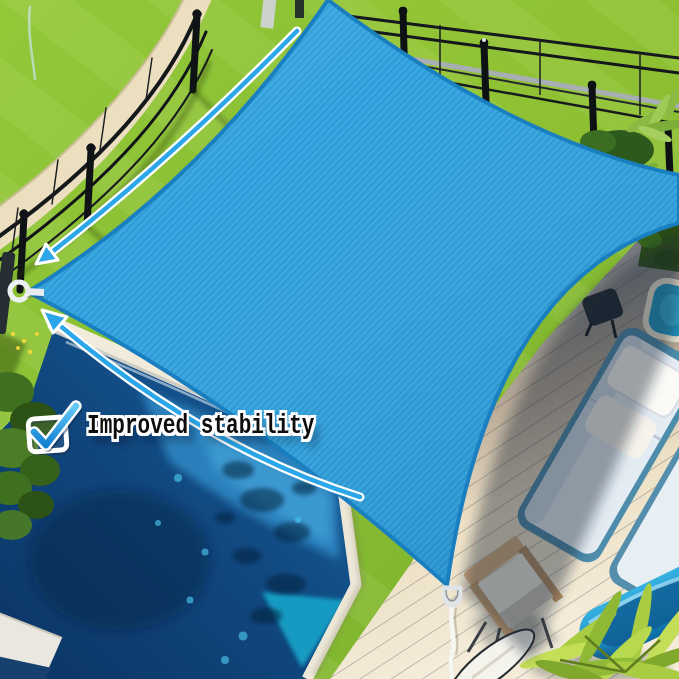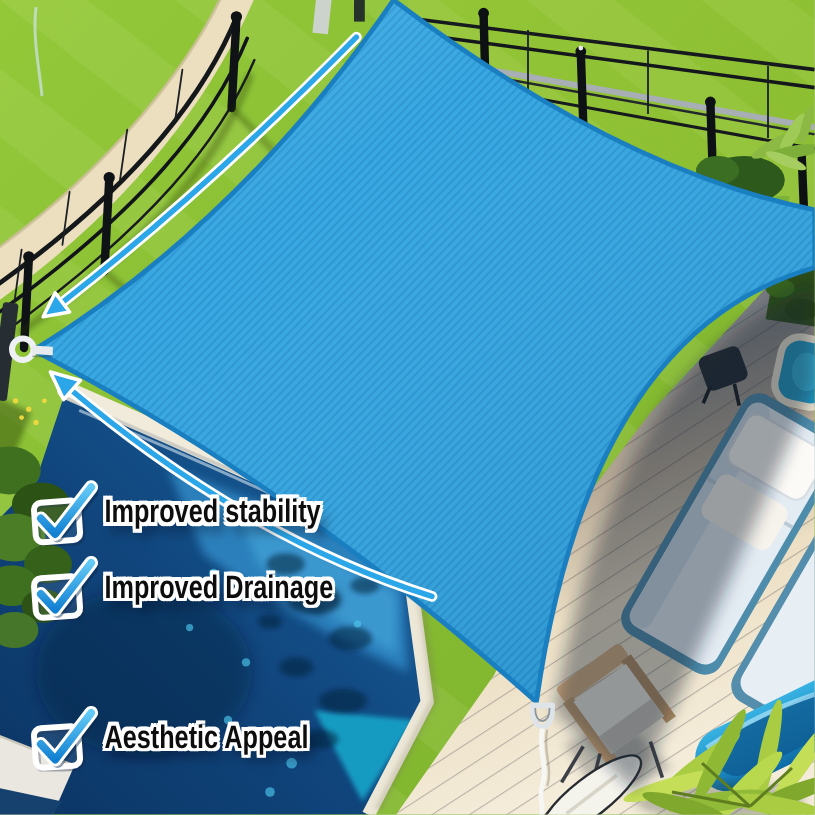--- a/index.html
+++ b/index.html
@@ -1,17 +1,17 @@
 <!DOCTYPE html>
 <html><head>
 <meta charset="utf-8">
 <style>
   html,body{margin:0;padding:0;background:#ffffff;}
   .stage{position:relative;width:679px;height:679px;overflow:hidden;background:#7fb52e;
-         font-family:Liberation Sans, sans-serif;}
+         font-family:Liberation Mono, monospace;}
   .scene{position:absolute;left:0;top:0;}
   .features{position:absolute;left:0;top:0;width:679px;height:679px;pointer-events:none;}
   .feature-row{position:absolute;left:20px;display:flex;align-items:center;gap:5px;height:58px;}
   .feature-row.r0{top:397px;} .feature-row.r1{top:460px;}
   .feature-row.r2{top:522px;} .feature-row.r3{top:585px;}
   .check-icon{flex:0 0 auto;}
   .feature-label{display:inline-block;transform:scaleX(0.78);transform-origin:left center;
     font-weight:bold;font-size:27px;line-height:1;color:#0d0d0d;white-space:nowrap;
     text-shadow:
       -3px -3px 0 #fff, 3px -3px 0 #fff, -3px 3px 0 #fff, 3px 3px 0 #fff,
@@ -342,37 +342,17 @@
     <svg class="check-icon" width="62" height="58" viewBox="0 0 62 58">
       <rect x="11" y="23" width="37" height="33" rx="6" fill="none" stroke="rgba(20,40,70,0.35)" stroke-width="5" transform="rotate(-4 29 39)"></rect>
       <rect x="9" y="21" width="37" height="33" rx="6" fill="rgba(255,255,255,0.08)" stroke="#ffffff" stroke-width="5" transform="rotate(-4 27 37)"></rect>
       <path d="M 16,38 L 28,50 L 58,12" fill="none" stroke="rgba(10,40,75,0.45)" stroke-width="10" stroke-linecap="round" stroke-linejoin="round"></path>
       <path d="M 14,35 L 26,48 L 56,9" fill="none" stroke="#ffffff" stroke-width="11.5" stroke-linecap="round" stroke-linejoin="round"></path>
       <path d="M 14,35 L 26,48 L 56,9" fill="none" stroke="url(#ckg)" stroke-width="6.5" stroke-linecap="round" stroke-linejoin="round"></path>
     </svg>
     <span class="feature-label">Improved stability</span>
   </div>
 
-  <div class="feature-row r1">
-    <svg class="check-icon" width="62" height="58" viewBox="0 0 62 58">
-      <rect x="11" y="23" width="37" height="33" rx="6" fill="none" stroke="rgba(20,40,70,0.35)" stroke-width="5" transform="rotate(-4 29 39)"></rect>
-      <rect x="9" y="21" width="37" height="33" rx="6" fill="rgba(255,255,255,0.08)" stroke="#ffffff" stroke-width="5" transform="rotate(-4 27 37)"></rect>
-      <path d="M 16,38 L 28,50 L 58,12" fill="none" stroke="rgba(10,40,75,0.45)" stroke-width="10" stroke-linecap="round" stroke-linejoin="round"></path>
-      <path d="M 14,35 L 26,48 L 56,9" fill="none" stroke="#ffffff" stroke-width="11.5" stroke-linecap="round" stroke-linejoin="round"></path>
-      <path d="M 14,35 L 26,48 L 56,9" fill="none" stroke="url(#ckg)" stroke-width="6.5" stroke-linecap="round" stroke-linejoin="round"></path>
-    </svg>
-    <span class="feature-label">Improved Drainage</span>
-  </div>
-
-
-  <div class="feature-row r3">
-    <svg class="check-icon" width="62" height="58" viewBox="0 0 62 58">
-      <rect x="11" y="23" width="37" height="33" rx="6" fill="none" stroke="rgba(20,40,70,0.35)" stroke-width="5" transform="rotate(-4 29 39)"></rect>
-      <rect x="9" y="21" width="37" height="33" rx="6" fill="rgba(255,255,255,0.08)" stroke="#ffffff" stroke-width="5" transform="rotate(-4 27 37)"></rect>
-      <path d="M 16,38 L 28,50 L 58,12" fill="none" stroke="rgba(10,40,75,0.45)" stroke-width="10" stroke-linecap="round" stroke-linejoin="round"></path>
-      <path d="M 14,35 L 26,48 L 56,9" fill="none" stroke="#ffffff" stroke-width="11.5" stroke-linecap="round" stroke-linejoin="round"></path>
-      <path d="M 14,35 L 26,48 L 56,9" fill="none" stroke="url(#ckg)" stroke-width="6.5" stroke-linecap="round" stroke-linejoin="round"></path>
-    </svg>
-    <span class="feature-label">Aesthetic Appeal</span>
-  </div>
+
+
 
 </div>
 </div>
 
 </body></html>

